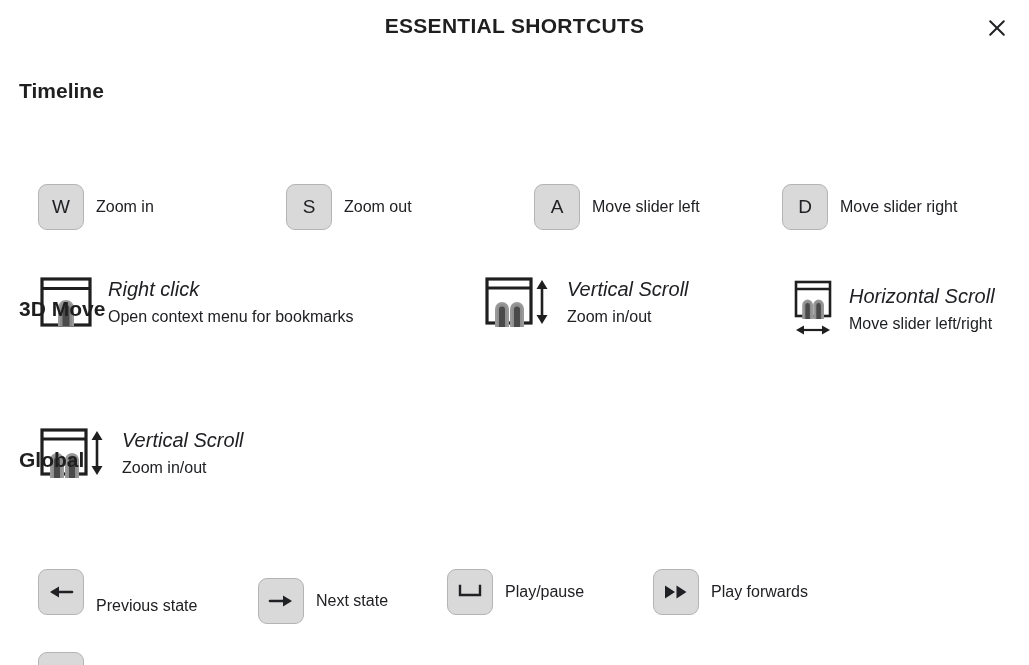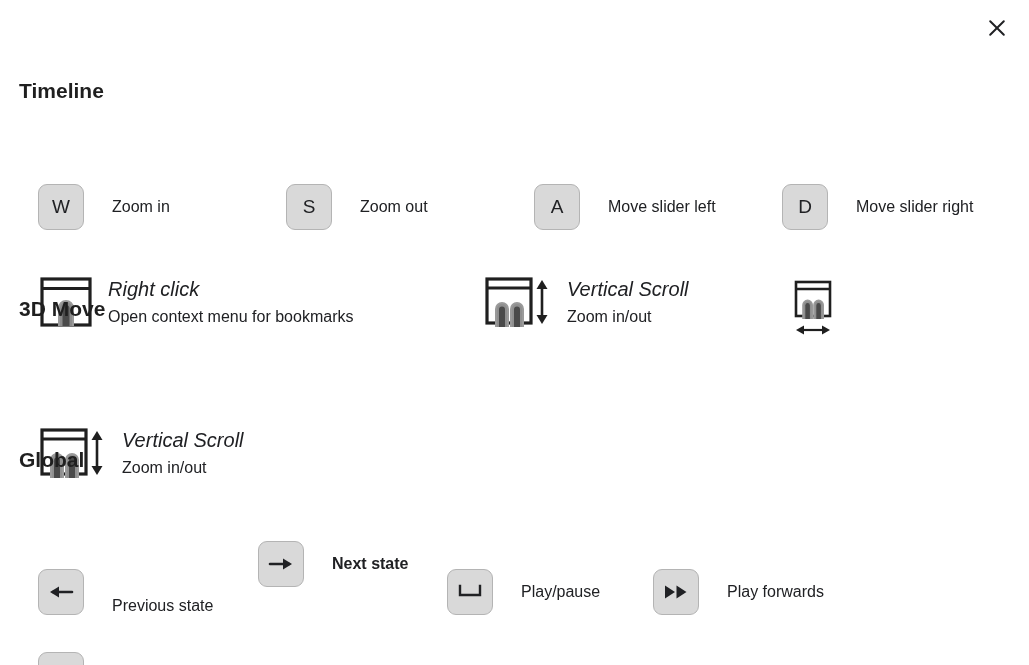--- a/index.html
+++ b/index.html
@@ -84,21 +84,21 @@
     align-items: center;
     justify-content: center;
     font-size: 19px;
     color: #202124;
     flex: none;
     cursor: pointer;
   }
   .keycap svg { display: block; }
 
   .entry-label {
-    margin-left: 28px;
+    margin-left: 12px;
     font-size: 16px;
     color: #202124;
     white-space: nowrap;
   }
 
   
   .mouse-icon {
     flex: none;
     display: block;
   }
@@ -114,20 +114,21 @@
   }
   .mouse-desc {
     font-size: 16px;
     color: #202124;
   }
 </style>
 </head>
 <body>
 
 <div class="header">
+  <div class="dialog-title">ESSENTIAL SHORTCUTS</div>
   <button class="close-button">
     <svg width="20" height="20" viewBox="0 0 20 20">
       <path d="M3.2 3.2 L16.8 16.8 M16.8 3.2 L3.2 16.8" stroke="#202124" stroke-width="2" fill="none" stroke-linecap="round"></path>
     </svg>
   </button>
 </div>
 
 <div class="section">
   <h2 class="section-title" style="position:absolute; left:19px; top:80px;">Timeline</h2>
 
@@ -201,20 +202,24 @@
         <rect x="5" y="4" width="34" height="34" fill="none" stroke="#1f1f1f" stroke-width="2.6"></rect>
         <line x1="5" y1="11" x2="39" y2="11" stroke="#1f1f1f" stroke-width="2.6"></line>
         <path d="M12 41 L12 27 a4.6 4.6 0 0 1 9.2 0 L21.2 41" fill="#8f8f8f" stroke="#9a9a9a" stroke-width="1.6"></path>
         <path d="M14.3 41 L14.3 27.4 a2.3 2.3 0 0 1 4.6 0 L18.9 41" fill="#4a4a4a"></path>
         <path d="M23 41 L23 27 a4.6 4.6 0 0 1 9.2 0 L32.2 41" fill="#8f8f8f" stroke="#9a9a9a" stroke-width="1.6"></path>
         <path d="M25.3 41 L25.3 27.4 a2.3 2.3 0 0 1 4.6 0 L29.9 41" fill="#4a4a4a"></path>
         <line x1="10" y1="52" x2="34" y2="52" stroke="#1f1f1f" stroke-width="2.2"></line>
         <path d="M5 52 L13 47.5 L13 56.5 Z" fill="#1f1f1f"></path>
         <path d="M39 52 L31 47.5 L31 56.5 Z" fill="#1f1f1f"></path>
       </svg>
+      <div class="mouse-text">
+        <div class="mouse-action">Horizontal Scroll</div>
+        <div class="mouse-desc">Move slider left/right</div>
+      </div>
     </div>
   </div>
 </div>
 
 <div class="section">
   <h2 class="section-title" style="position:absolute; left:19px; top:298px;">3D Move</h2>
 
   <div class="row">
     <div class="entry" style="left:19px; top:369px;">
       <svg class="mouse-icon" width="70" height="56" viewBox="0 0 70 56">
@@ -244,21 +249,21 @@
     <div class="entry" style="left:19px; top:513px;align-items:flex-end;">
       <div class="keycap">
         <svg width="26" height="20" viewBox="0 0 26 20">
           <line x1="24" y1="10" x2="5" y2="10" stroke="#202124" stroke-width="2.6" stroke-linecap="round"></line>
           <path d="M2 10 L11 4.4 L11 15.6 Z" fill="#202124"></path>
         </svg>
       </div>
       <div class="entry-label">Previous state</div>
     </div>
 
-    <div class="entry" style="left:239px; top:485px;font-weight:bold;">
+    <div class="entry" style="left:239px; top:522px;">
       <div class="keycap">
         <svg width="26" height="20" viewBox="0 0 26 20">
           <line x1="2" y1="10" x2="21" y2="10" stroke="#202124" stroke-width="2.6" stroke-linecap="round"></line>
           <path d="M24 10 L15 4.4 L15 15.6 Z" fill="#202124"></path>
         </svg>
       </div>
       <div class="entry-label">Next state</div>
     </div>
 
     <div class="entry" style="left:428px; top:513px;">

